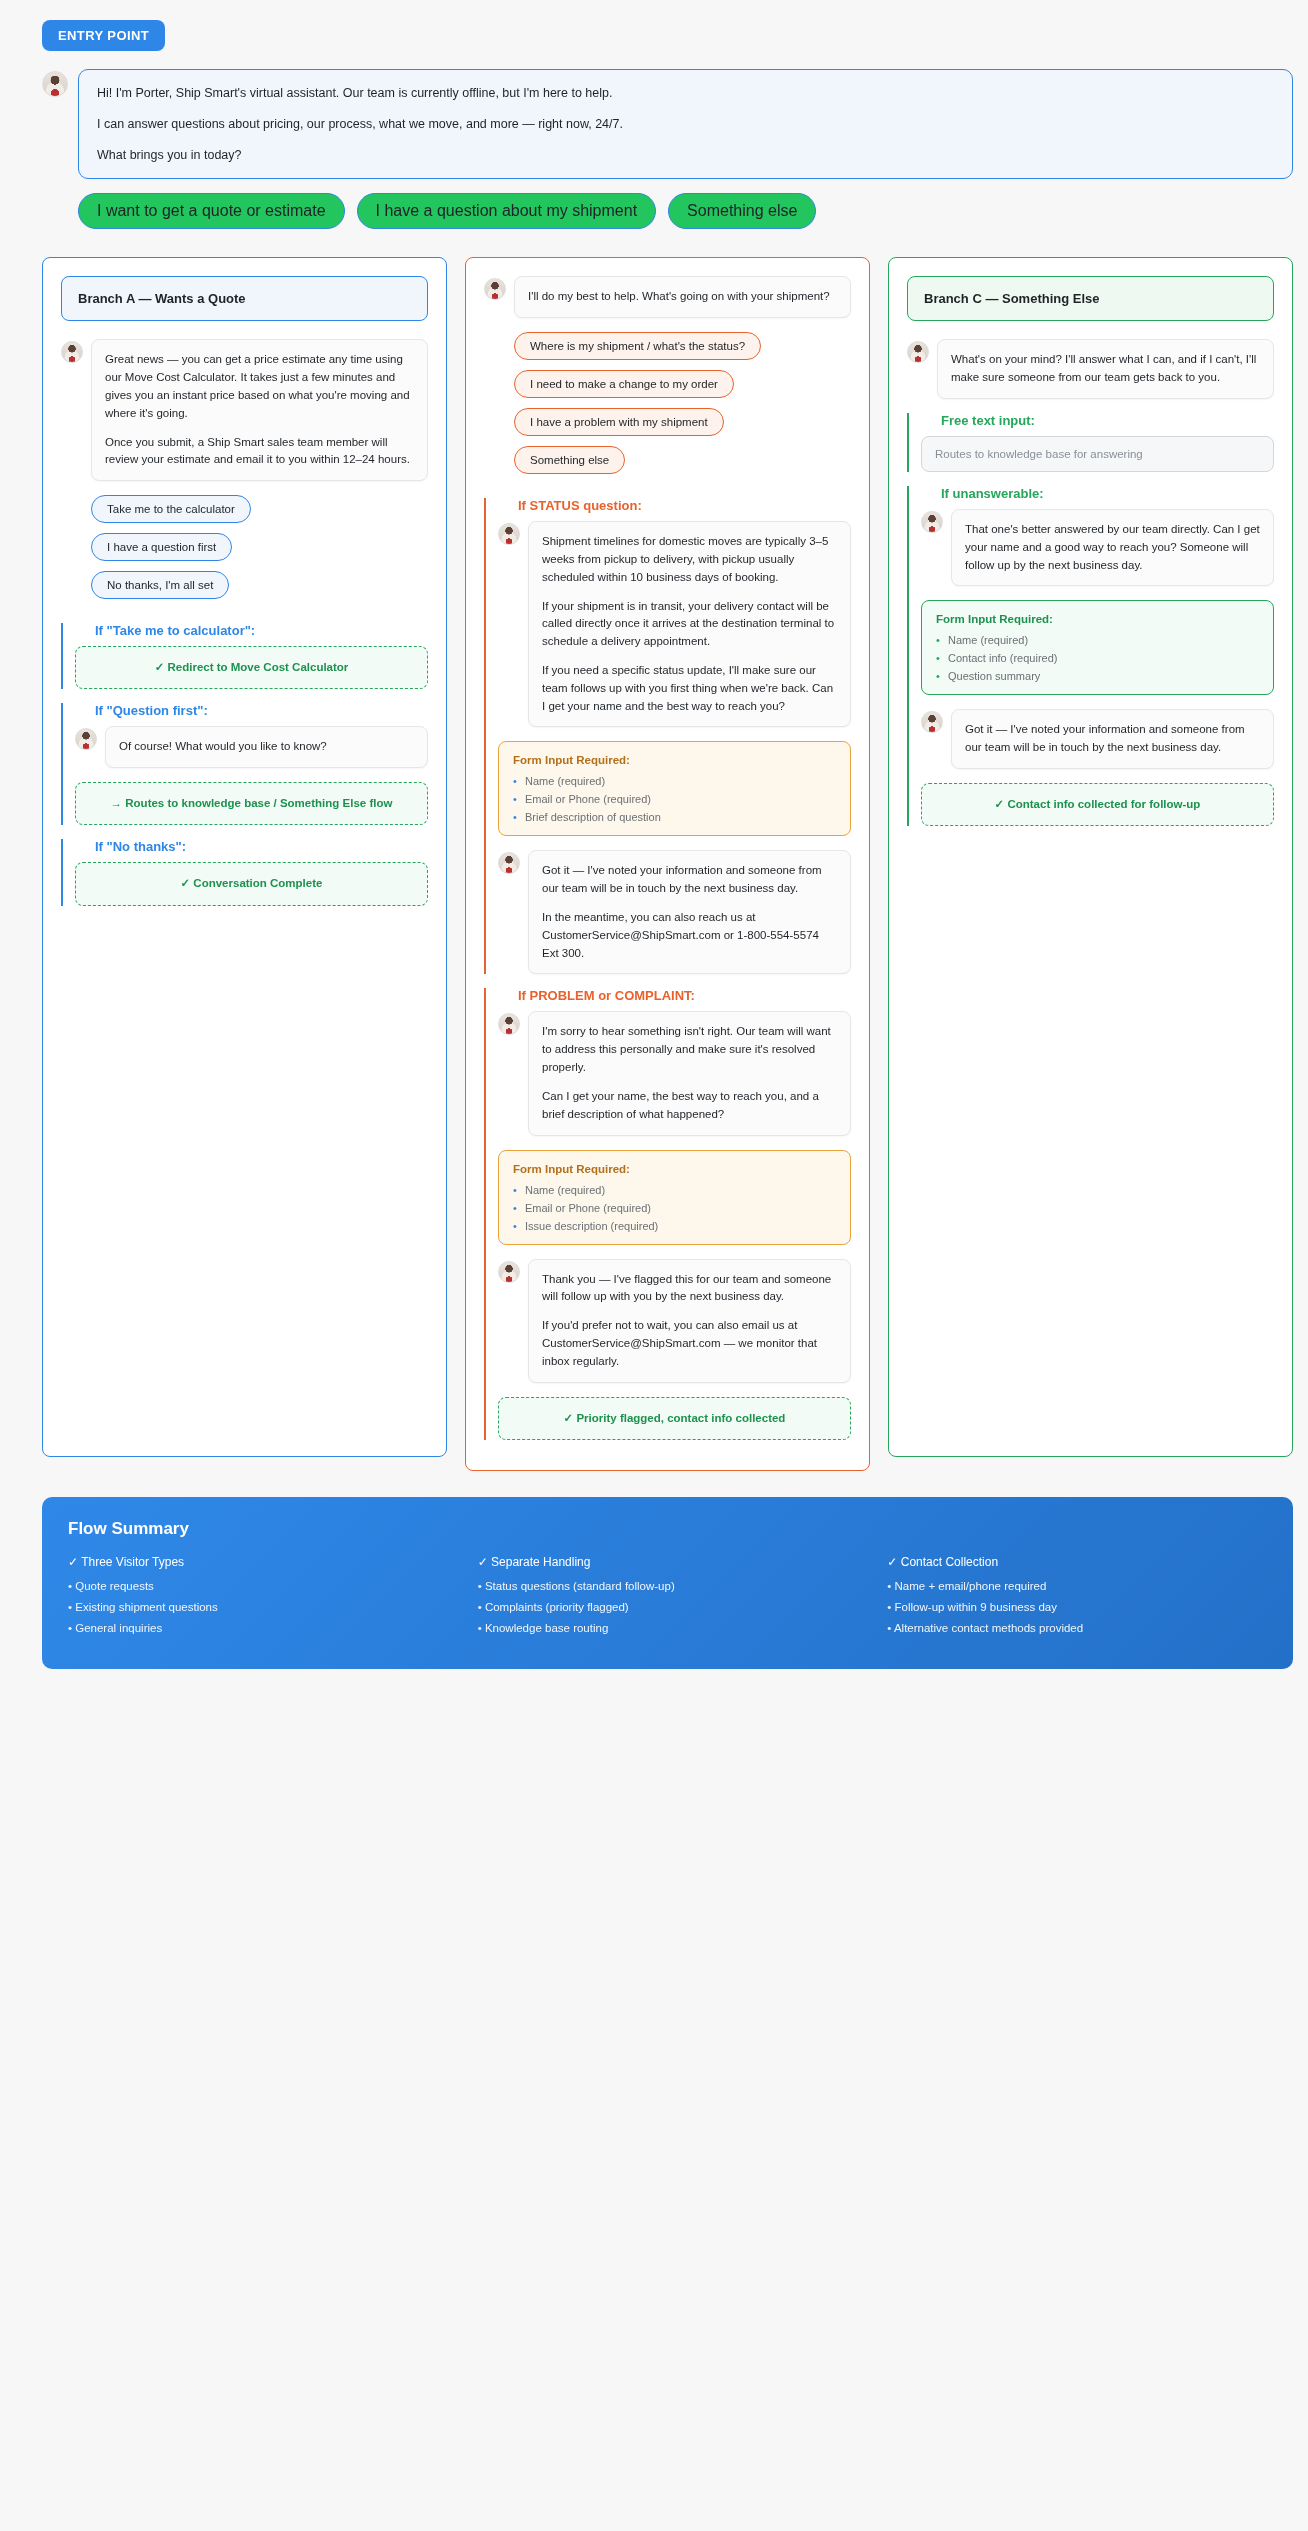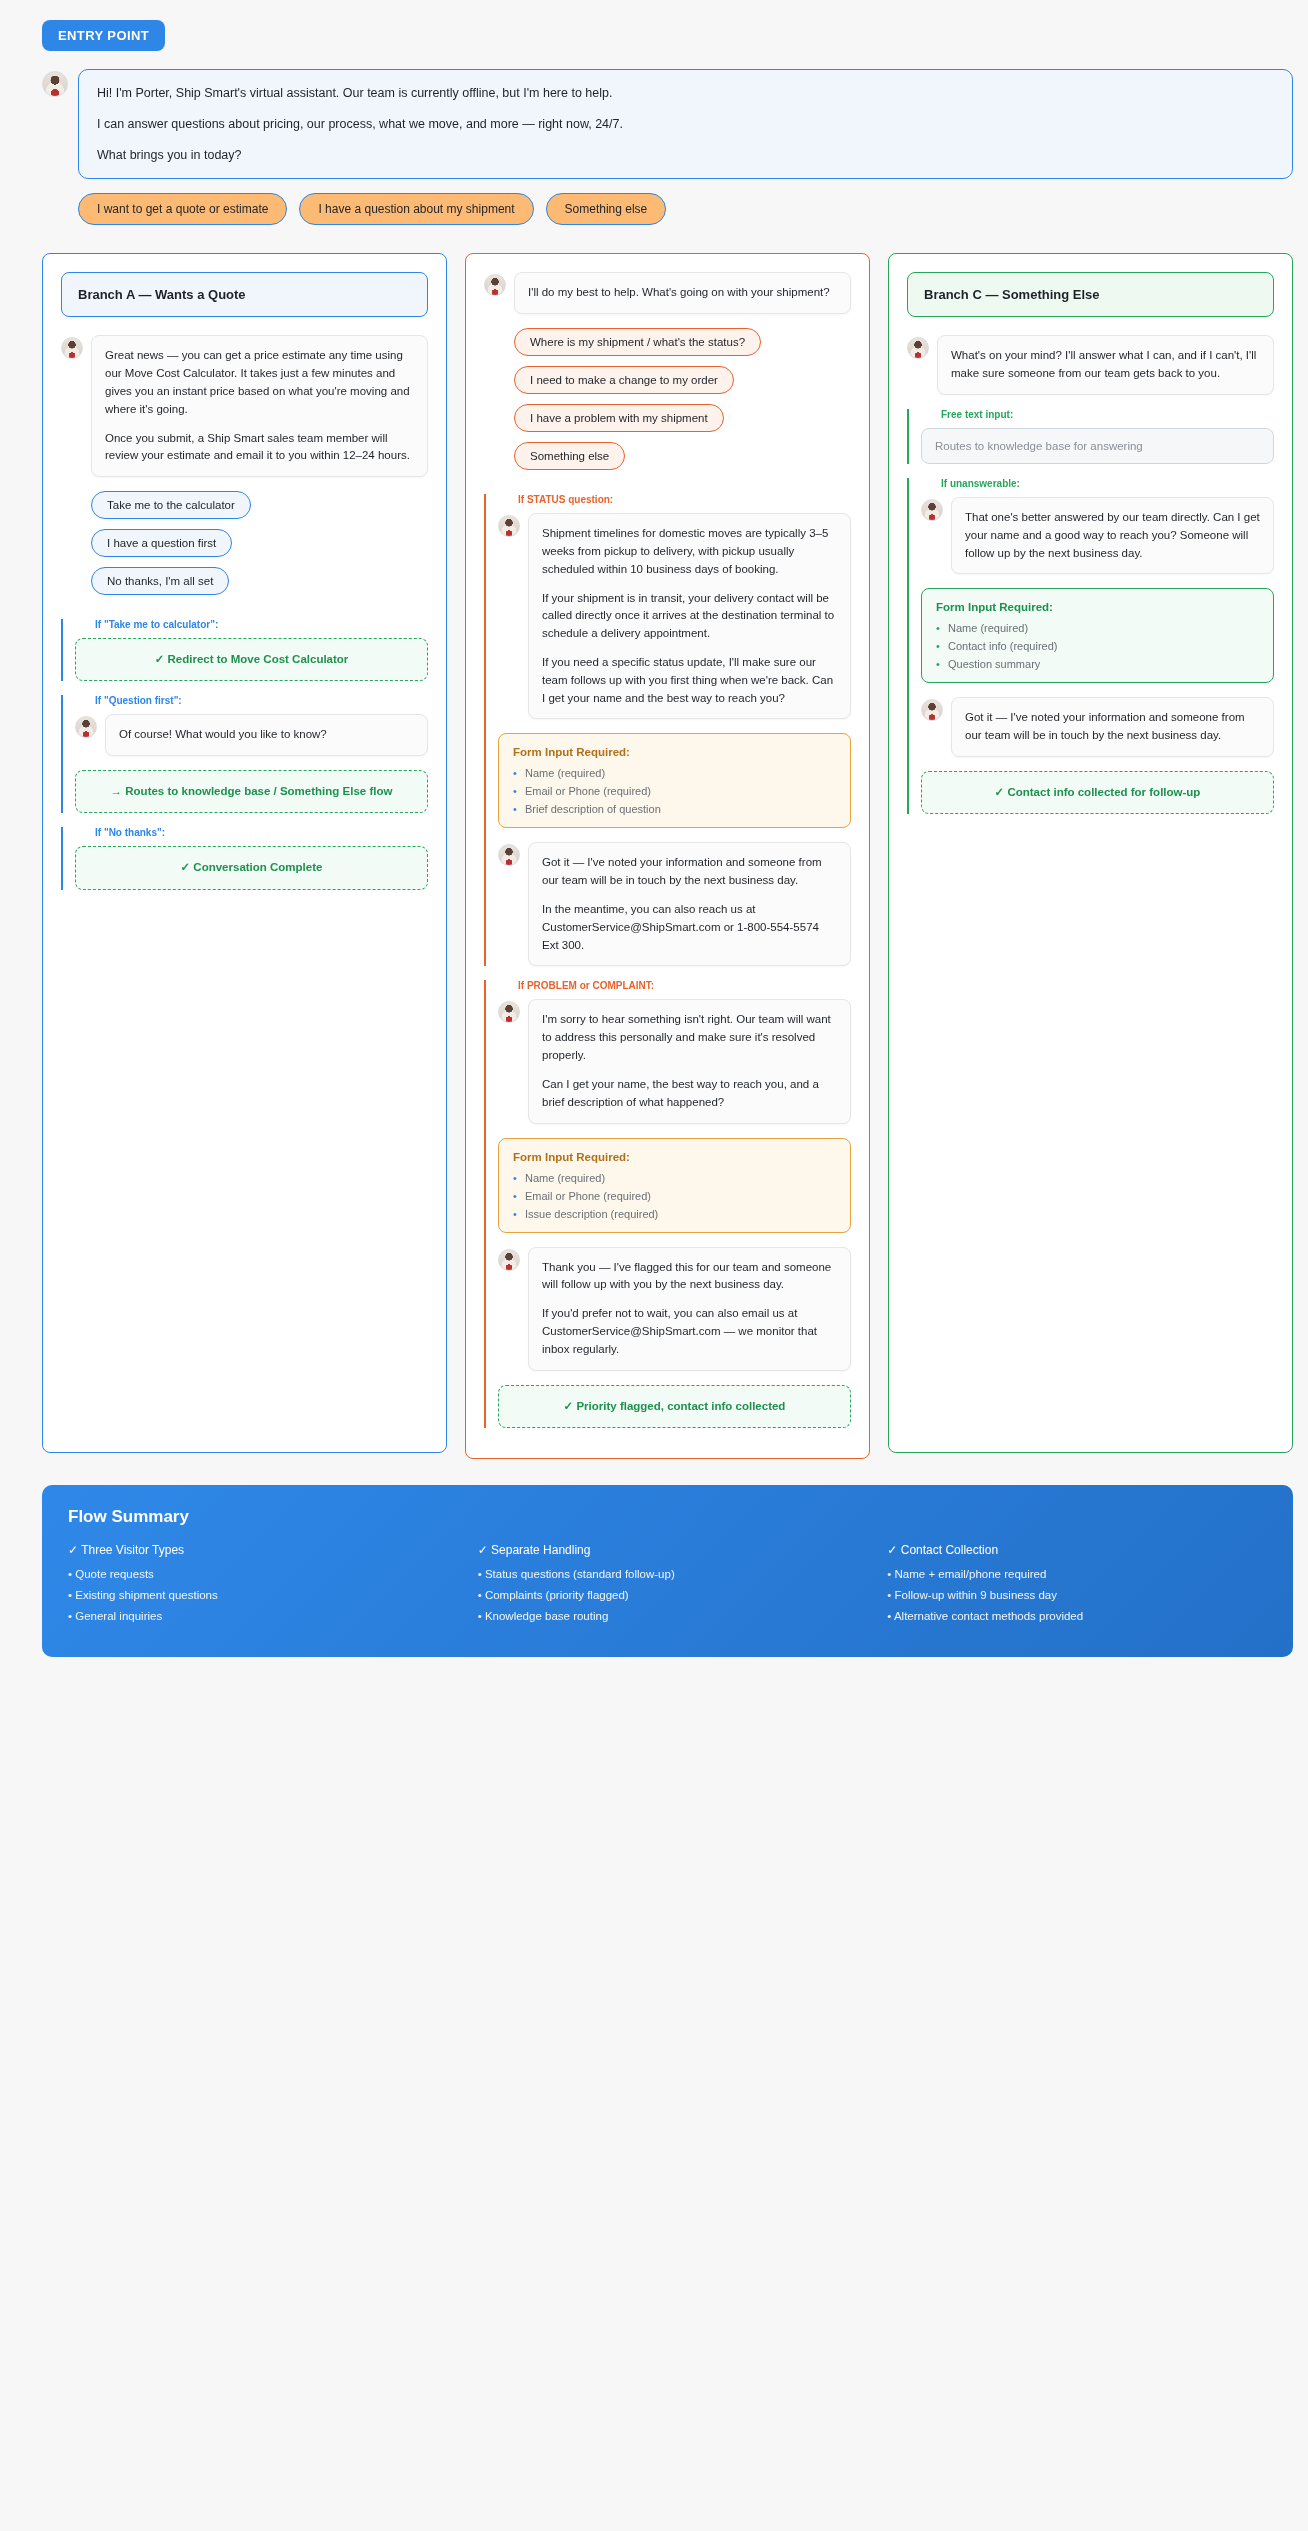--- a/index.html
+++ b/index.html
@@ -42,25 +42,25 @@
     border-radius: 10px;
     padding: 14px 18px;
     font-size: 12.5px;
     line-height: 1.5;
   }
   .entry-bubble p { margin-bottom: 12px; }
   .entry-bubble p:last-child { margin-bottom: 0; }
 
   .chips { display: flex; gap: 12px; margin: 14px 0 0 36px; }
   .chip {
-    background: #fdba74;
+    background: #22c55e;
     border: 1.5px solid #2e86e6;
     border-radius: 20px;
     padding: 8px 18px;
-    font-size: 12px;
+    font-size: 16px;
     color: #1f2328;
     white-space: nowrap;
   }
 
   
   .branches { display: flex; gap: 18px; margin-top: 28px; align-items: flex-start; }
   .branch {
     flex: 1;
     background: #fff;
     border-radius: 8px;
@@ -102,21 +102,21 @@
     border-radius: 20px;
     padding: 7px 15px;
     font-size: 11.5px;
     margin: 0 0 10px 0;
     white-space: normal;
   }
   .opts { margin-left: 30px; }
   .branch.a .opt { background: #f0f6fb; border: 1.5px solid #2e86e6; }
   .branch.b .opt { background: #fdf2ec; border: 1.5px solid #e8622c; }
 
-  .sublabel { font-size: 10px; font-weight: bold; margin: 14px 0 8px 0; padding-left: 20px; }
+  .sublabel { font-size: 13px; font-weight: bold; margin: 14px 0 8px 0; padding-left: 20px; }
   .sublabel.blue { color: #2e86e6; }
   .sublabel.orange { color: #e8622c; }
   .sublabel.green { color: #26a65b; }
 
   .outcome {
     border: 1.5px dashed #26a65b;
     background: #f2fbf5;
     border-radius: 8px;
     padding: 12px 14px;
     font-size: 11.5px;

